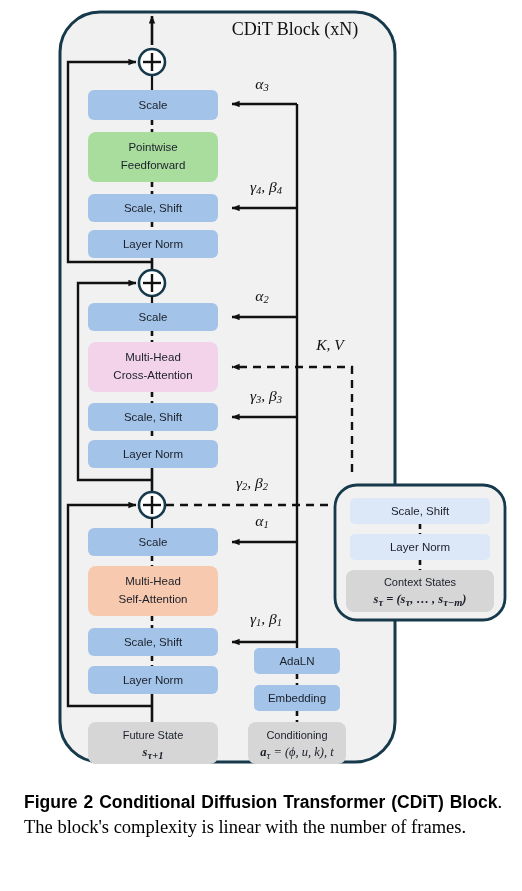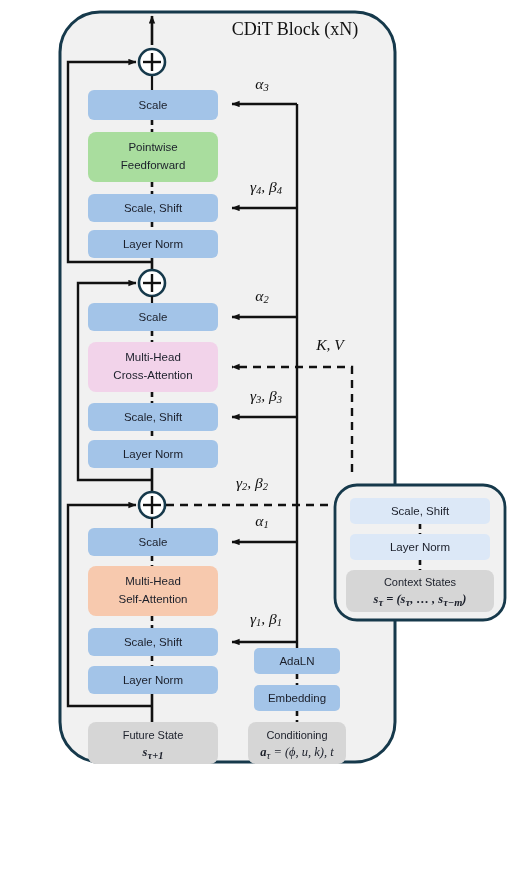--- a/index.html
+++ b/index.html
@@ -200,13 +200,16 @@
   <line x1="420" y1="560" x2="420" y2="570" stroke="#111" stroke-width="2.6" stroke-dasharray="5,4"></line>
 
   <rect x="346" y="570" width="148" height="42" rx="8" ry="8" fill="#d6d6d6"></rect>
   <text class="blk-text-sm" x="420" y="583">Context States</text>
   <text class="mathb" x="420" y="600">
     <tspan>s</tspan><tspan class="sub" dy="3.5">τ</tspan><tspan dy="-3.5"> = (s</tspan><tspan class="sub" dy="3.5">τ</tspan><tspan dy="-3.5">, … , s</tspan><tspan class="sub" dy="3.5">τ−m</tspan><tspan dy="-3.5">)</tspan>
   </text>
 
 </svg>
 
+<div class="caption">
+  <b>Figure 2  Conditional Diffusion Transformer (CDiT) Block</b><span>. The block's complexity is linear with the number of frames.</span>
 </div>
+</div>
 
 </body></html>

